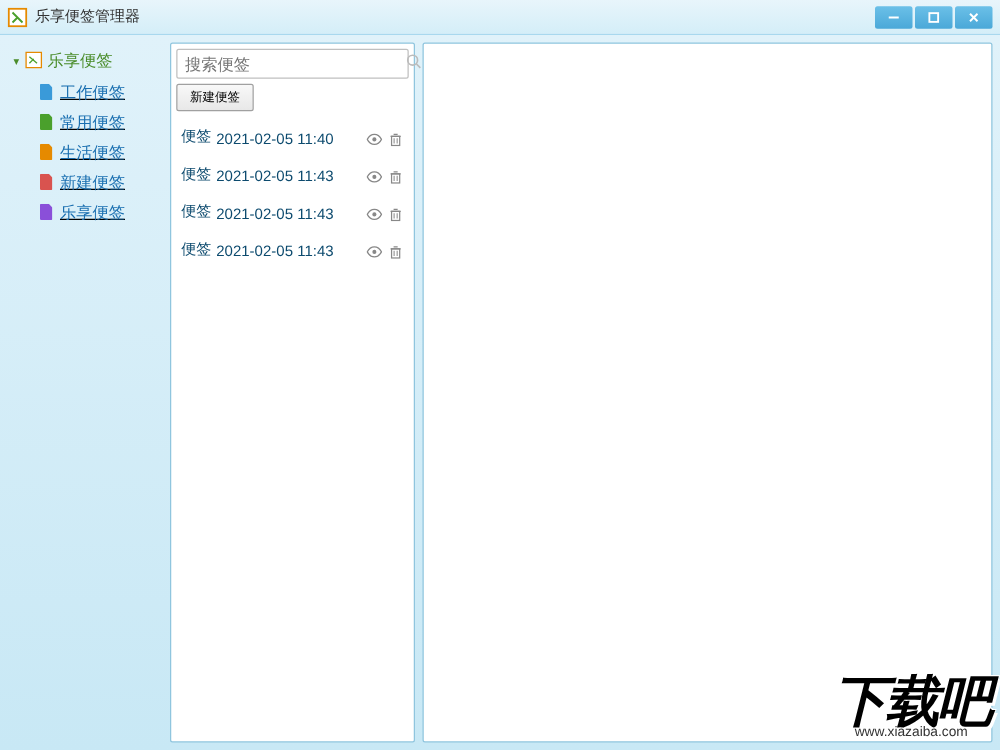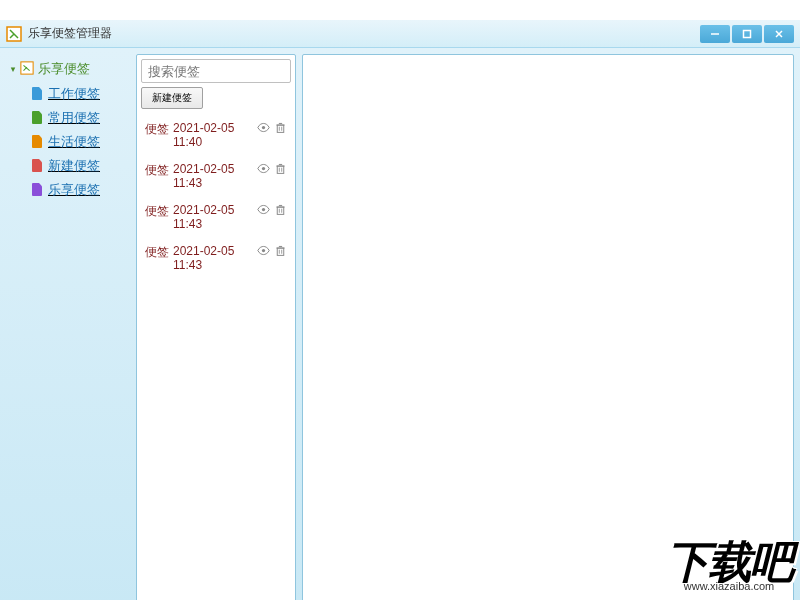--- a/index.html
+++ b/index.html
@@ -6,21 +6,20 @@
     body { width: 800px; height: 600px; overflow: hidden; background: #fff; position: relative; }
 
     
     .titlebar {
       height: 28px;
       background: linear-gradient(to bottom, #e8f5fb, #d4eef8);
       display: flex;
       align-items: center;
       padding: 0 6px;
       border-bottom: 1px solid #a8d8ee;
-      margin-top: 20px;
     }
     .app-icon {
       width: 16px; height: 16px;
       margin-right: 6px;
       display: flex; align-items: center; justify-content: center;
     }
     .app-icon svg { width: 16px; height: 16px; }
     .title-text { font-size: 12px; color: #333; flex: 1; }
     .window-controls { display: flex; gap: 0; }
     .win-btn {
@@ -78,21 +77,21 @@
       content: "";
       position: absolute; left: 0; top: 0;
       width: 10px; height: 13px;
       background: var(--doc-color, #3a9ad9);
       border-radius: 1px;
       clip-path: polygon(0 0, 70% 0, 100% 25%, 100% 100%, 0 100%);
     }
 
     
     .notes-panel {
-      width: 160px;
+      width: 196px;
       background: #fff;
       border: 1px solid #8fc5de;
       border-radius: 2px;
       display: flex;
       flex-direction: column;
       margin-right: 6px;
     }
     .search-box {
       margin: 4px;
       border: 1px solid #c0c0c0;
@@ -116,24 +115,24 @@
       border: 1px solid #a0a0a0;
       background: linear-gradient(to bottom, #f8f8f8, #e8e8e8);
       padding: 3px 10px;
       font-size: 10px;
       border-radius: 2px;
       cursor: default;
       align-self: flex-start;
     }
     .notes-list { flex: 1; padding: 0 6px; }
     .note-item {
-      display: flex; align-items: flex-start;
+      display: flex; align-items: flex-end;
       padding: 6px 2px;
       font-size: 12px;
-      color: #7f1d1d;
+      color: #0c4a6e;
       border-bottom: 1px solid transparent;
     }
     .note-title { margin-right: 4px; }
     .note-date { flex: 1; }
     .note-actions { display: flex; gap: 4px; align-items: center; }
     .eye-icon, .trash-icon { color: #888; }
     .eye-icon svg, .trash-icon svg { width: 13px; height: 13px; display: block; }
 
     
     .content-area {

